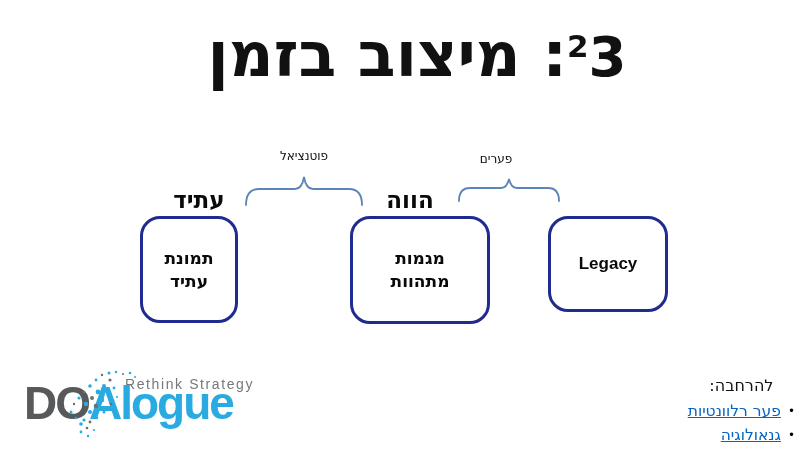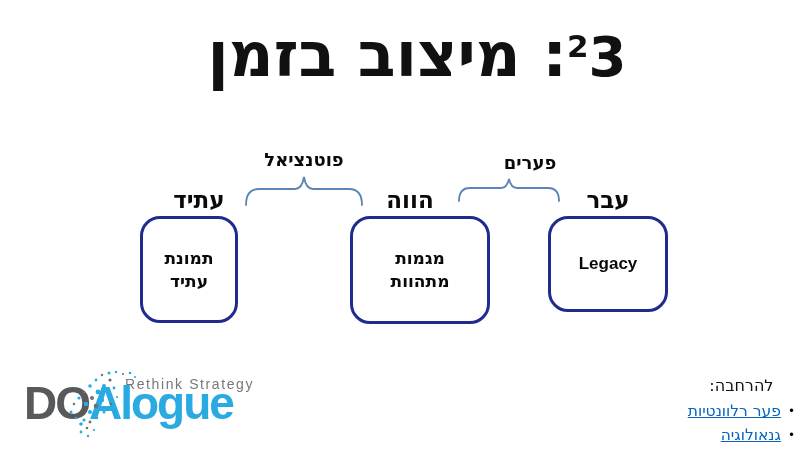--- a/index.html
+++ b/index.html
@@ -34,23 +34,23 @@
           font-weight:bold;font-size:17px;line-height:1.35;text-align:center;direction:rtl;color:#0a0a0a;}
   .box-future{left:140px;top:216px;width:98px;height:107px;}
   .box-present{left:350px;top:216px;width:140px;height:108px;}
   .box-past{left:548px;top:216px;width:120px;height:96px;}
   .box-past .latin{font-family:"Liberation Sans","DejaVu Sans",sans-serif;direction:ltr;font-size:17px;}
 
   
   .brace{position:absolute;overflow:visible;}
   .brace-1{left:245px;top:176px;}
   .brace-2{left:458px;top:178px;}
-  .brace-label{position:absolute;width:200px;text-align:center;font-weight:bold;font-size:18px;direction:rtl;color:#0a0a0a;}
+  .brace-label{position:absolute;width:200px;text-align:center;font-weight:normal;font-size:12px;direction:rtl;color:#0a0a0a;}
   .brlbl-1{left:204px;top:149px;}
-  .brlbl-2{left:430px;top:152px;}
+  .brlbl-2{left:396px;top:152px;}
 
   
   .footer{position:absolute;right:5px;top:376px;direction:rtl;text-align:center;}
   .footer-heading{font-size:16px;color:#111;line-height:20px;}
   .footer ul{list-style:none;margin-top:3px;}
   .footer li{display:flex;align-items:center;gap:7px;line-height:24px;}
   .footer .bullet{font-size:12px;color:#000;}
   .footer a{color:var(--link);text-decoration:underline;font-size:15.5px;cursor:pointer;}
 
   
@@ -77,21 +77,20 @@
 
   <svg class="brace brace-1" width="118" height="30" viewBox="0 0 118 30">
     <path d="M1,29 Q1,13 14,13 L50,13 Q57,13 59,1 Q61,13 68,13 L104,13 Q117,13 117,29" fill="none" stroke="var(--brace)" stroke-width="1.8" stroke-linecap="round"></path>
   </svg>
   <svg class="brace brace-2" width="102" height="24" viewBox="0 0 102 24">
     <path d="M1,23 Q1,10 12,10 L43,10 Q49,10 51,1 Q53,10 59,10 L90,10 Q101,10 101,23" fill="none" stroke="var(--brace)" stroke-width="1.8" stroke-linecap="round"></path>
   </svg>
 
   <div class="col-label lbl-present">הווה</div>
   <div class="col-label lbl-future">עתיד</div>
-  <div class="col-label lbl-past">עבר</div>
 
   <div class="tl-box box-future">
     <span>תמונת עתיד</span>
   </div>
   <div class="tl-box box-present">
     <span>מגמות</span>
     <span>מתהוות</span>
   </div>
   <div class="tl-box box-past">
     <span class="latin">Legacy</span>

